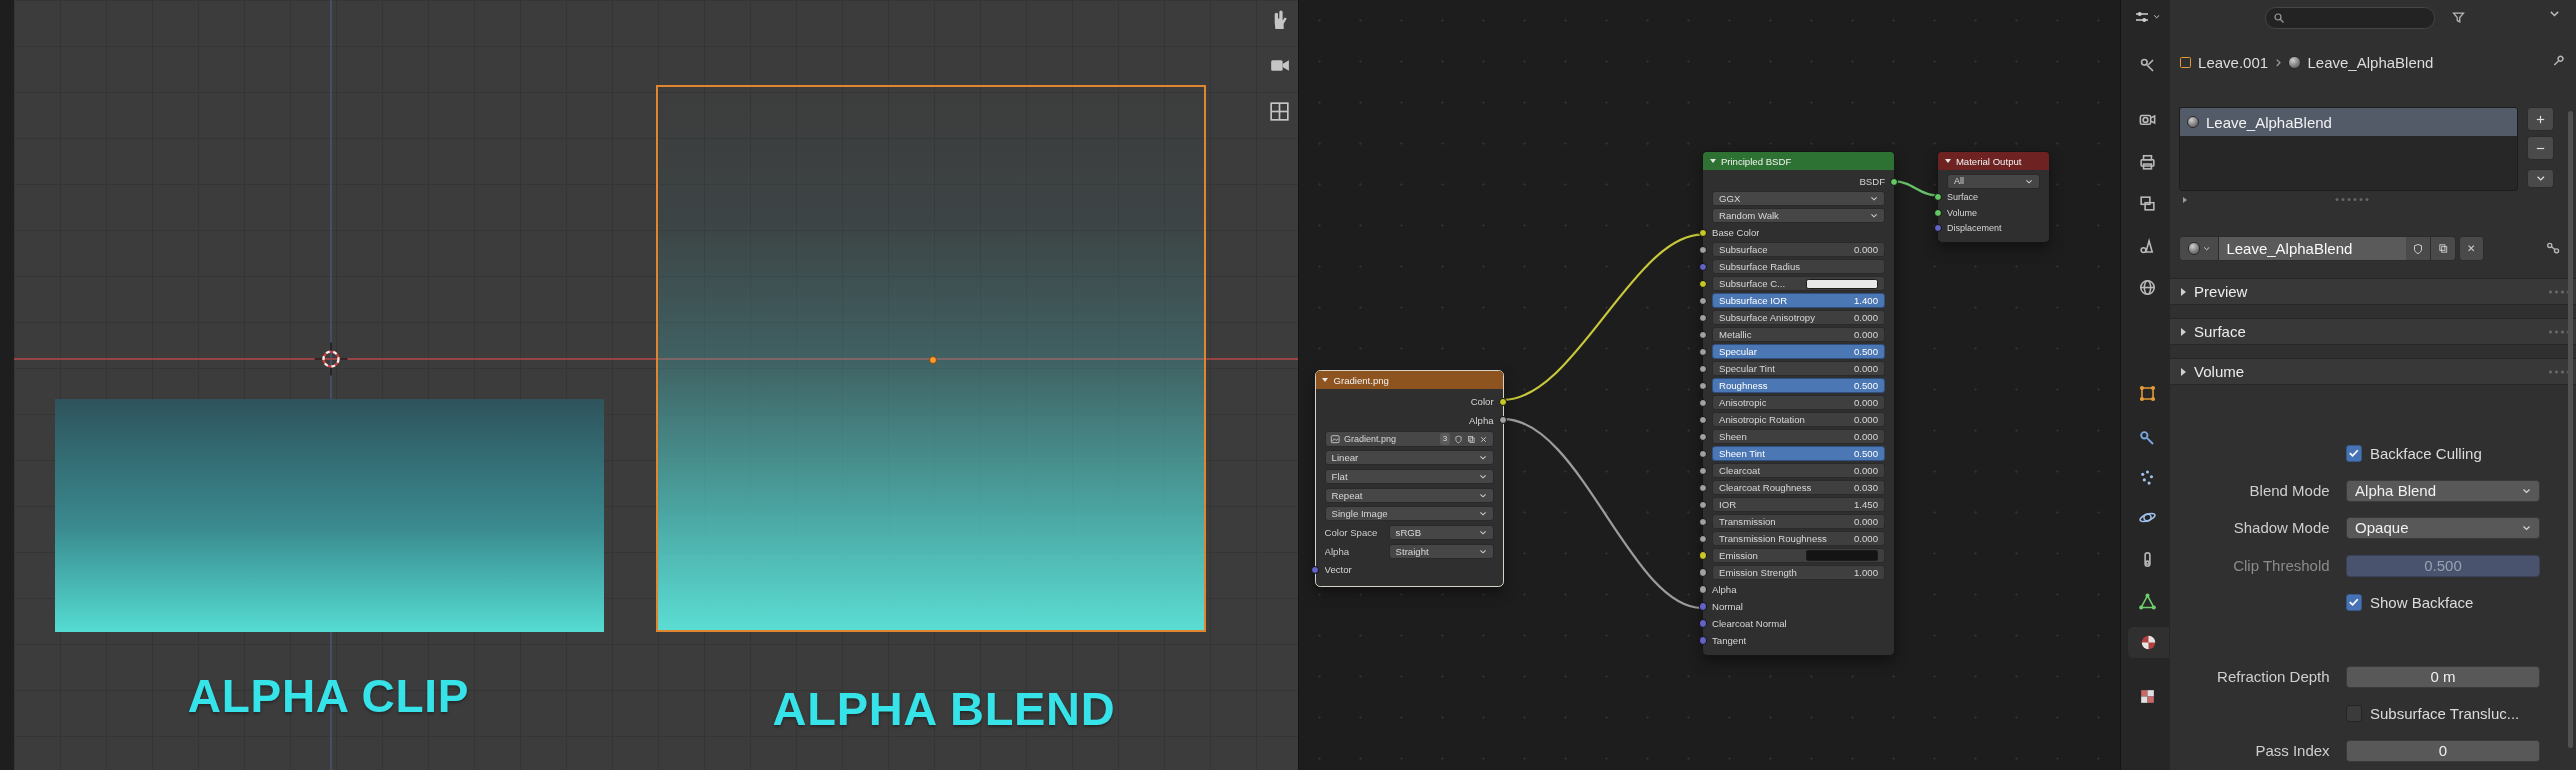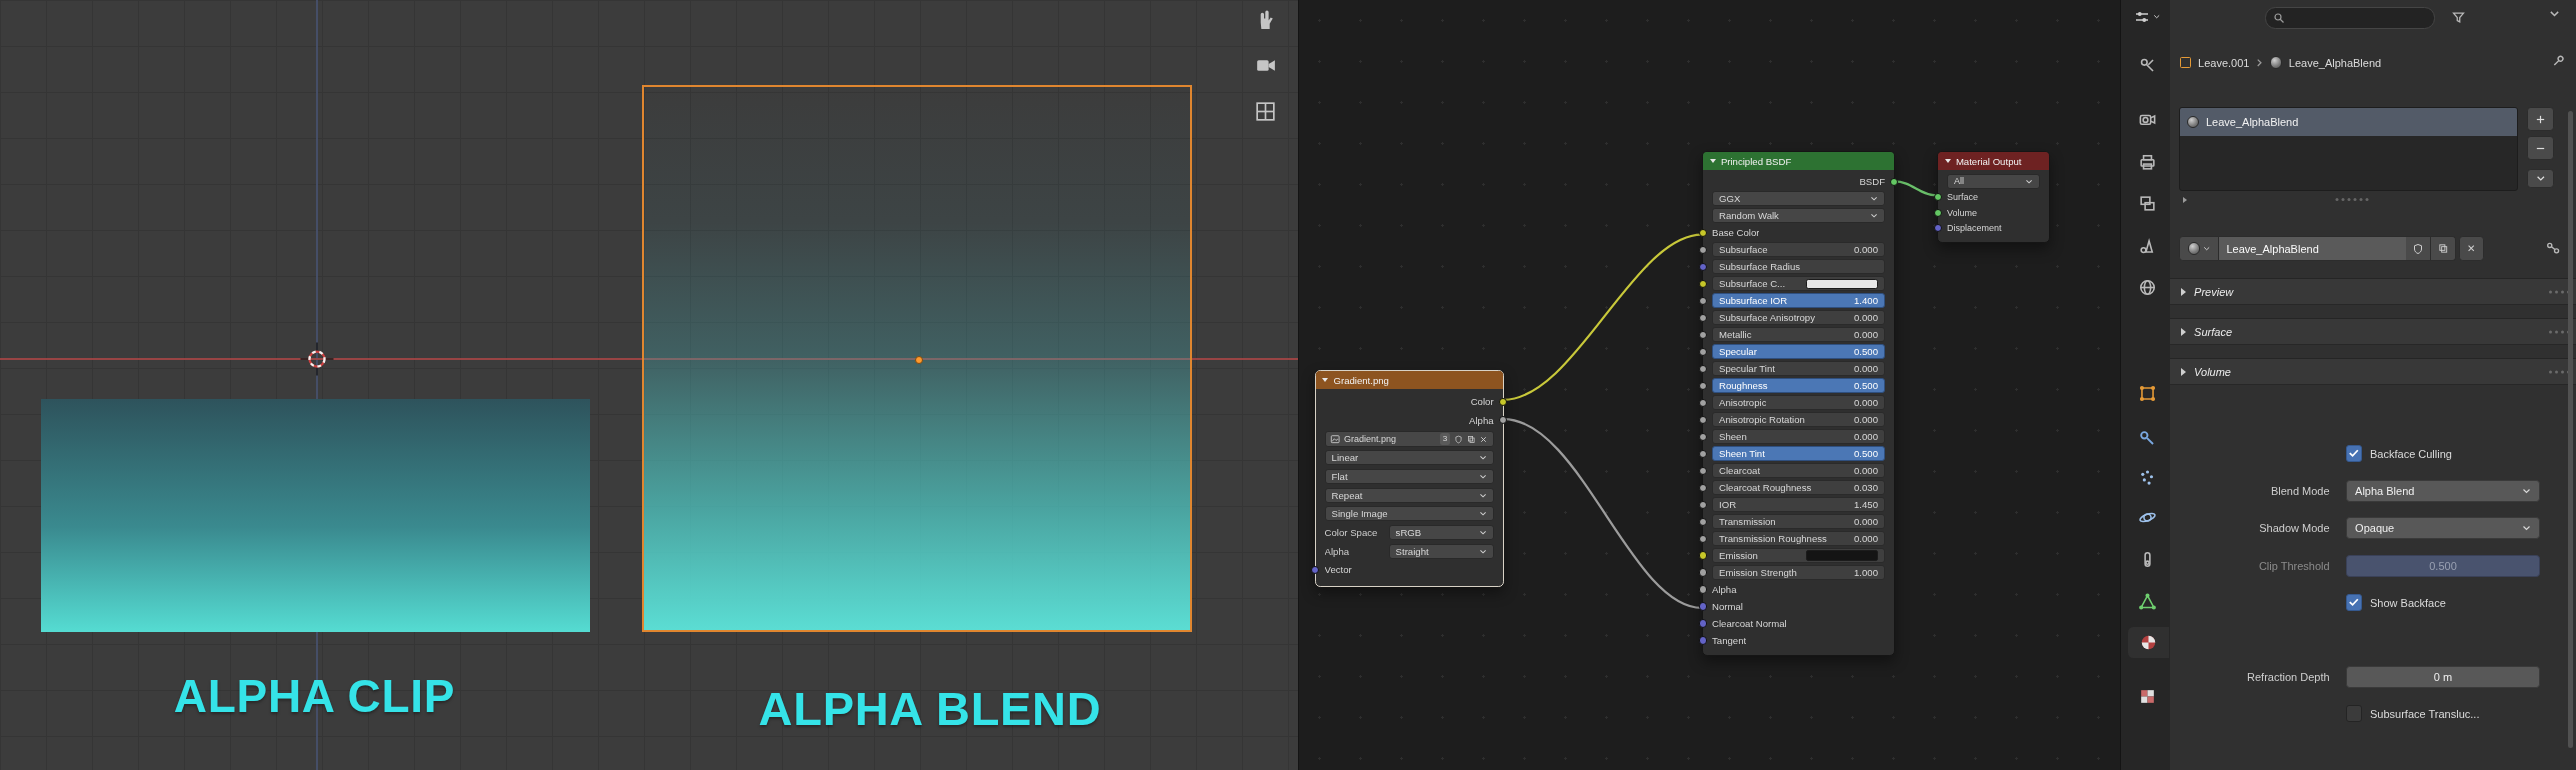--- a/index.html
+++ b/index.html
@@ -1,21 +1,21 @@
 <!DOCTYPE html>
 <html style="font-size:12px"><head>
 <meta charset="utf-8">
 <style>
   html,body{margin:0;padding:0;background:#111;}
   *{box-sizing:border-box;}
   .stage{position:relative;width:2576px;height:770px;overflow:hidden;
     font-family:"Liberation Sans",sans-serif;background:#1e1e1e;color:#d8d8d8;}
 
   
-  .viewport{position:absolute;left:0;top:0;width:1298px;height:770px;overflow:hidden;
+  .viewport{position:absolute;left:14px;top:0;width:1298px;height:770px;overflow:hidden;
     background-color:#3c3c3c;
     background-image:
       repeating-linear-gradient(to right,#353535 0 0.7px,transparent 0.7px 46px),
       repeating-linear-gradient(to bottom,#353535 0 0.7px,transparent 0.7px 46px);}
   .axis-x{position:absolute;left:0;top:358px;width:100%;height:1.5px;background:#a34545;opacity:.9;}
   .axis-z{position:absolute;left:316px;top:0;width:1.5px;height:100%;background:#46506b;opacity:.9;}
   .plane-clip{position:absolute;left:41px;top:399px;width:549px;height:233px;
     background:linear-gradient(180deg,#2e535c 0%,#3a8a8f 55%,#55dcd2 100%);}
   .plane-blend{position:absolute;left:642px;top:85px;width:550px;height:547px;
     border:2.2px solid #e0862f;
@@ -69,21 +69,21 @@
   .fieldbar .swatch{width:45%;height:10.4px;border-radius:2.2px;border:0.7px solid #1c1c1c;}
   .dropdown{flex:1;height:15px;background:#464646;border:0.7px solid #292929;border-radius:3px;
     display:flex;align-items:center;justify-content:space-between;padding:0 6px;overflow:hidden;white-space:nowrap;}
   .split .rlabel{width:64px;flex:none;color:#cfcfcf;overflow:hidden;white-space:nowrap;}
   .imgbar{flex:1;height:16.3px;background:#474747;border:0.7px solid #292929;border-radius:3px;
     display:flex;align-items:center;gap:3.7px;padding:0 4.4px;overflow:hidden;white-space:nowrap;}
   .imgbar .name{flex:1;overflow:hidden;text-overflow:ellipsis;font-size:9px;}
   .imgbar .badge{background:#5a5a5a;border-radius:2.2px;padding:0 3px;font-size:8.1px;line-height:12px;}
 
   
-  .properties{position:absolute;left:2120px;top:0;width:456px;height:770px;background:#303030;border-left:1.5px solid #141414;font-size:11px;}
+  .properties{position:absolute;left:2120px;top:0;width:456px;height:770px;background:#303030;border-left:1.5px solid #141414;font-size:15px;}
   .tabstrip{position:absolute;left:0;top:0;width:49px;height:100%;background:#262626;}
   .tab{position:absolute;left:9px;width:34px;height:31px;display:flex;align-items:center;justify-content:center;border-radius:5.2px 0 0 5.2px;}
   .tab.active{background:#303030;left:7.4px;width:41px;}
   .editor-type-btn{position:absolute;left:6px;top:6px;width:39px;height:22px;display:flex;align-items:center;gap:2.2px;justify-content:center;}
   .props-main{position:absolute;left:49px;top:0;width:407px;height:100%;}
   .search-field{position:absolute;left:95px;top:7.4px;width:170px;height:22px;background:#232323;border:0.7px solid #454545;
     border-radius:10.4px;display:flex;align-items:center;gap:6px;padding:0 7.4px;color:#9a9a9a;}
   .hdr-icon{position:absolute;top:10.4px;}
   .breadcrumb{position:absolute;left:10.4px;top:52px;height:21px;display:flex;align-items:center;gap:6.7px;color:#dcdcdc;}
   .pin{position:absolute;right:10.4px;top:53px;}
@@ -96,21 +96,21 @@
   .slot-btn{position:absolute;width:27px;height:24px;background:#4a4a4a;border:0.7px solid #2c2c2c;border-radius:3.7px;
     display:flex;align-items:center;justify-content:center;color:#ddd;}
   .mat-row{position:absolute;left:9px;top:236px;height:25px;display:flex;align-items:stretch;}
   .seg{background:#4a4a4a;border:0.7px solid #2c2c2c;display:flex;align-items:center;justify-content:center;gap:3px;}
   .seg.browse{width:40px;border-radius:3.7px 0 0 3.7px;}
   .seg.namefield{width:187px;background:#5a5a5a;justify-content:flex-start;padding:0 7.4px;color:#fafafa;border-left:none;border-right:none;}
   .seg.sq{width:25px;border-left:none;}
   .seg.last{border-radius:0 3.7px 3.7px 0;}
   .seg.x-btn{width:25px;margin-left:3px;border-radius:3.7px;}
   .panel-header{position:absolute;left:0;width:407px;height:27px;background:#383838;border-top:0.7px solid #252525;border-bottom:0.7px solid #272727;
-    display:flex;align-items:center;gap:8.1px;padding:0 11px;color:#ececec;font-style:italic;}
+    display:flex;align-items:center;gap:8.1px;padding:0 11px;color:#ececec;}
   .panel-header .hdots{position:absolute;right:25px;top:50%;width:3px;height:3px;border-radius:50%;background:#6b6b6b;
     box-shadow:6px 0 #6b6b6b,12px 0 #6b6b6b,18px 0 #6b6b6b;transform:translateY(-50%);}
   .arr-r{width:0;height:0;border-top:4.4px solid transparent;border-bottom:4.4px solid transparent;border-left:5.2px solid #cfcfcf;}
   .arr-d{width:0;height:0;border-left:4.4px solid transparent;border-right:4.4px solid transparent;border-top:5.2px solid #cfcfcf;}
   .srow{position:absolute;left:0;width:407px;height:25px;display:flex;align-items:center;}
   .srow .lbl{width:170px;text-align:right;padding-right:10.4px;color:#cfcfcf;white-space:nowrap;overflow:hidden;}
   .srow .lbl.dim{color:#8b8b8b;}
   .widget{position:absolute;left:176px;width:194px;height:22px;border-radius:3.7px;display:flex;align-items:center;}
   .widget.dd{background:#585858;border:0.7px solid #3a3a3a;justify-content:space-between;padding:0 8.1px;color:#f0f0f0;}
   .widget.val{background:#585858;border:0.7px solid #3a3a3a;justify-content:center;color:#f0f0f0;}
@@ -763,18 +763,24 @@
 
       <div class="srow" style="top:701px">
         <span class="checkbox">
           <svg width="9.6" height="8.1" viewBox="0 0 12 10">
               <polyline points="1,5 4.5,8.5 11,1.5" fill="none" stroke="#fff" stroke-width="2.2"></polyline>
             </svg>
         </span>
         <span class="cb-label">Subsurface Transluc...</span>
       </div>
 
+      <div class="srow" style="top:738px">
+        <span class="lbl">Pass Index</span>
+        <div class="widget val">
+          <span>0</span>
+        </div>
+      </div>
 
       <div class="scrollbar"></div>
     </div>
   </section>
 </div>
 
 
 </body></html>

